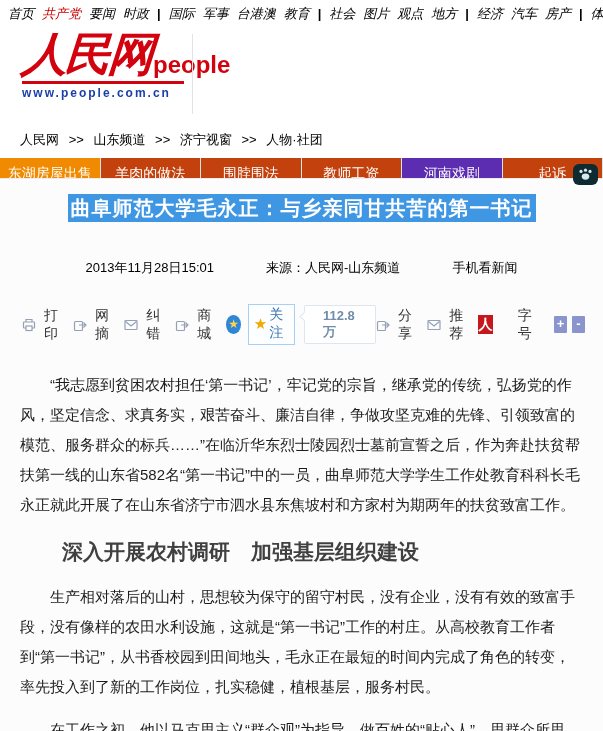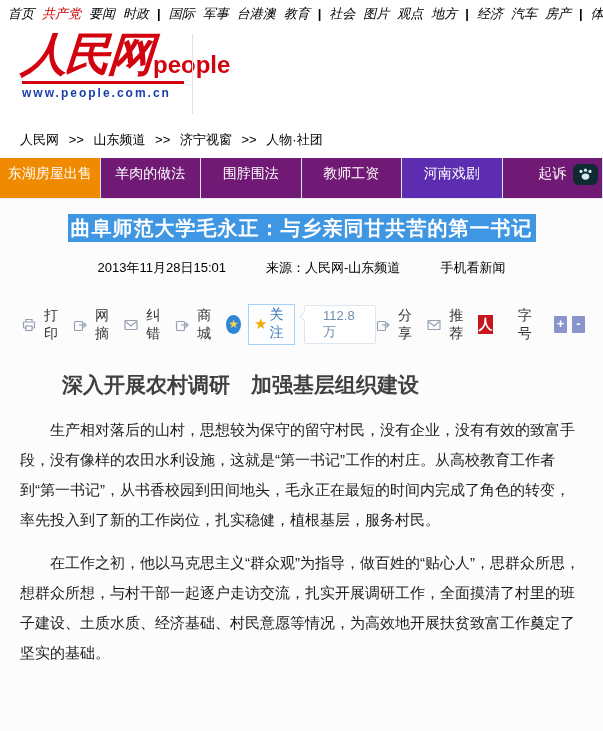--- a/index.html
+++ b/index.html
@@ -27,60 +27,60 @@
   }
   .logo-en { color:#d3020f; font-size:24px; font-weight:bold; line-height:30px; letter-spacing:0px; }
   .logo-underline { width:162px; height:3px; background:#d3020f; margin-top:1px; }
   .logo-url { color:#1b3faa; font-weight:bold; font-size:12px; letter-spacing:2px; margin-top:2px; cursor:pointer; }
   .logo-divider { position:absolute; left:192px; top:8px; width:1px; height:80px; background:#e3e3e3; }
   
   .breadcrumb { padding:13px 0 9px 20px; font-size:13px; color:#000; }
   .breadcrumb a { color:#000; text-decoration:none; cursor:pointer; }
   .bc-sep { margin:0 6px; }
   
-  .tabbar { display:flex; height:40px; position:relative; width:603px; }
+  .tabbar { display:flex; height:20px; position:relative; width:603px; }
   .tab {
     flex:1; color:#fff; font-size:14px; text-align:center; line-height:30px;
     border-right:1px solid #d8e8ea; cursor:pointer; overflow:hidden; white-space:nowrap;
   }
   .tab:last-child { border-right:none; }
   .tab-orange { background:#f08a00; }
-  .tab-teal   { background:#701a75; }
+  .tab-teal   { background:#c2410c; }
   .tab-purple { background:#5c2db0; }
   .paw-badge {
     position:absolute; right:5px; top:6px; width:25px; height:21px;
     background:#0d2b31; border-radius:6px; display:flex; align-items:center; justify-content:center;
     cursor:pointer;
   }
   
   .content { background:#fcfcfc; border-top:1px solid #ececec; height:570px; overflow:hidden; }
   .title-wrap { text-align:center; margin:14px 16px 0; }
   .title-sel {
     display:inline; background:#3f97e3; color:#ffffff; font-size:20px; font-weight:bold;
     padding:3px 3px; letter-spacing:1px; line-height:30px;
   }
-  .meta { display:flex; justify-content:center; gap:40px; font-size:13px; color:#000; margin-top:16px; }
+  .meta { display:flex; justify-content:center; gap:52px; font-size:13px; color:#000; margin-top:36px; }
   .meta a { color:#000; text-decoration:none; cursor:pointer; }
   
   .toolbar { display:flex; align-items:center; margin:27px 18px 0 22px; font-size:14px; color:#333; }
   .tb-item { display:flex; align-items:center; gap:8px; margin-right:13px; cursor:pointer; color:#333; }
   .tb-item svg { display:block; }
   .globe {
     width:19px; height:19px; border-radius:50%; background:#2f86d5; color:#ffd34d;
     font-size:12px; line-height:19px; text-align:center; margin-right:7px; cursor:pointer;
   }
   .follow-btn {
     display:flex; align-items:center; gap:2px; border:1px solid #a9d0f2; background:#fdfeff;
     padding:1px 7px 2px 5px; margin-right:4px; cursor:pointer;
   }
   .follow-star { color:#f2a900; font-size:15px; }
   .follow-label { color:#3a76b5; font-size:14px; }
   .count-bubble {
     position:relative; border:1px solid #dde6ee; background:#ffffff; color:#6f8cab;
-    font-size:13px; padding:2px 18px; border-radius:2px; margin-left:5px;
+    font-size:13px; padding:2px 18px; border-radius:2px; margin-left:5px;font-weight:bold;
   }
   .count-bubble::before {
     content:""; position:absolute; left:-4px; top:7px; width:6px; height:6px;
     background:#fff; border-left:1px solid #dde6ee; border-bottom:1px solid #dde6ee;
     transform:rotate(45deg);
   }
   .tb-spacer { flex:1; }
   .ren-logo {
     width:19px; height:19px; background:#c5171c; color:#fff; font-weight:bold;
     font-size:14px; line-height:19px; text-align:center; margin-right:9px; cursor:pointer;
@@ -215,18 +215,19 @@
       </span>
       <span>推荐</span>
     </span>
     <span class="ren-logo">人</span>
     <span class="sz-label">字号</span>
     <span class="sz-btn">+</span>
     <span class="sz-btn">-</span>
   </div>
 
   <div class="body-text">
+    <p>“我志愿到贫困农村担任‘第一书记’，牢记党的宗旨，继承党的传统，弘扬党的作风，坚定信念、求真务实，艰苦奋斗、廉洁自律，争做攻坚克难的先锋、引领致富的模范、服务群众的标兵……”在临沂华东烈士陵园烈士墓前宣誓之后，作为奔赴扶贫帮扶第一线的山东省582名“第一书记”中的一员，曲阜师范大学学生工作处教育科科长毛永正就此开展了在山东省济宁市泗水县东焦坡村和方家村为期两年的扶贫致富工作。</p>
     <div class="body-h">深入开展农村调研　加强基层组织建设</div>
     <p>生产相对落后的山村，思想较为保守的留守村民，没有企业，没有有效的致富手段，没有像样的农田水利设施，这就是“第一书记”工作的村庄。从高校教育工作者到“第一书记”，从书香校园到田间地头，毛永正在最短的时间内完成了角色的转变，率先投入到了新的工作岗位，扎实稳健，植根基层，服务村民。</p>
     <p>在工作之初，他以马克思主义“群众观”为指导，做百姓的“贴心人”，思群众所思，想群众所想，与村干部一起逐户走访交流，扎实开展调研工作，全面摸清了村里的班子建设、土质水质、经济基础、村民意愿等情况，为高效地开展扶贫致富工作奠定了坚实的基础。</p>
   </div>
 
 </div>
 
 </body></html>

